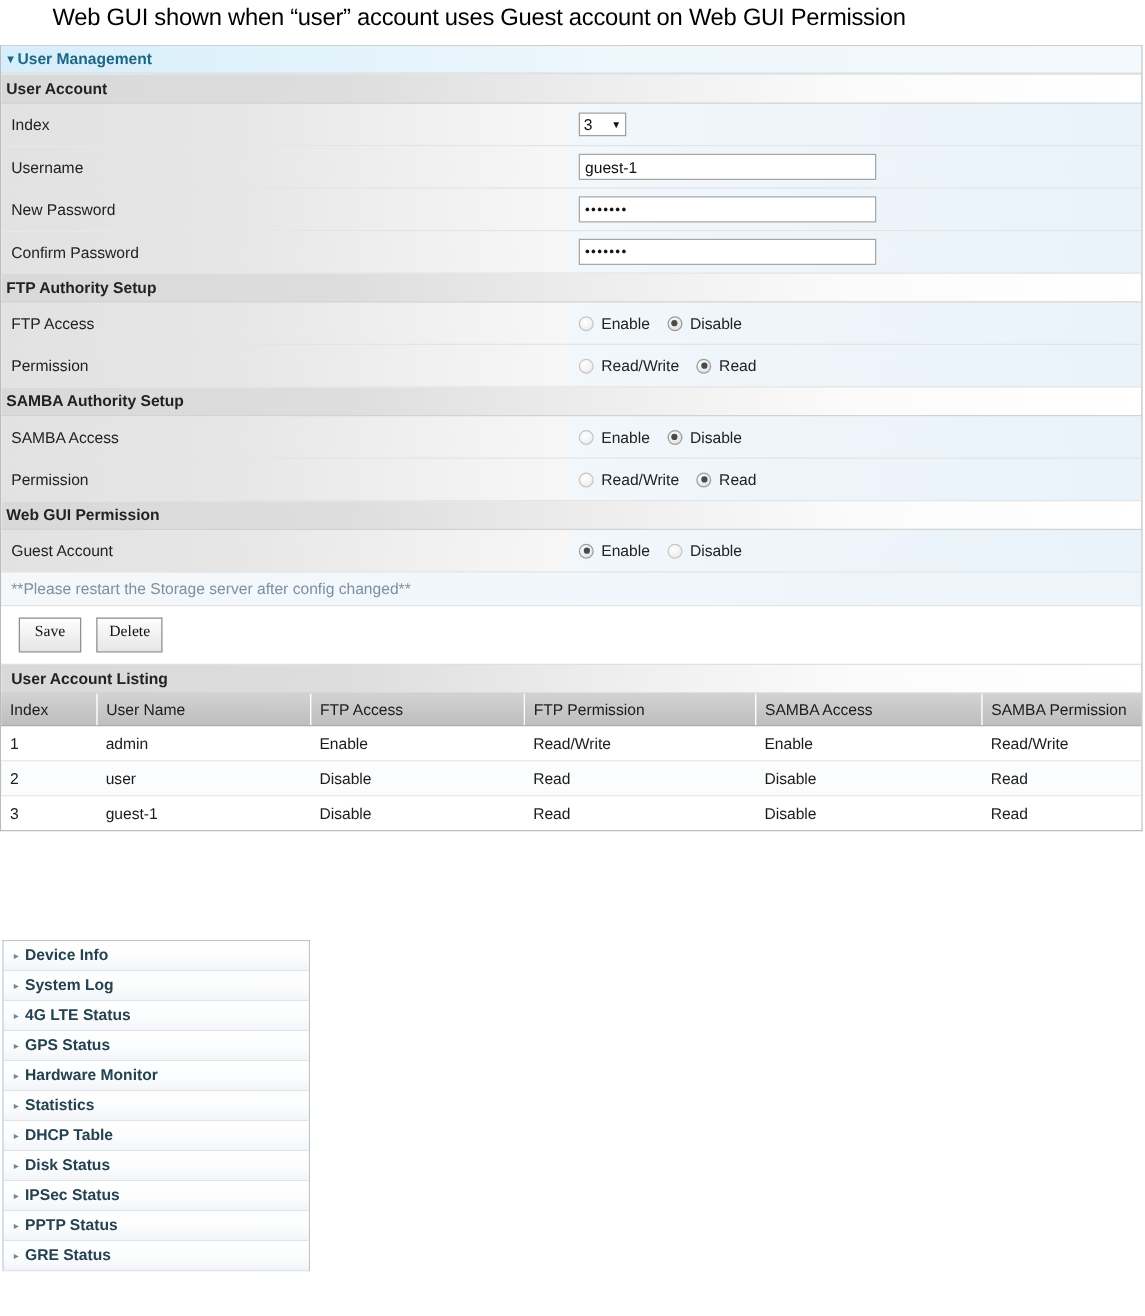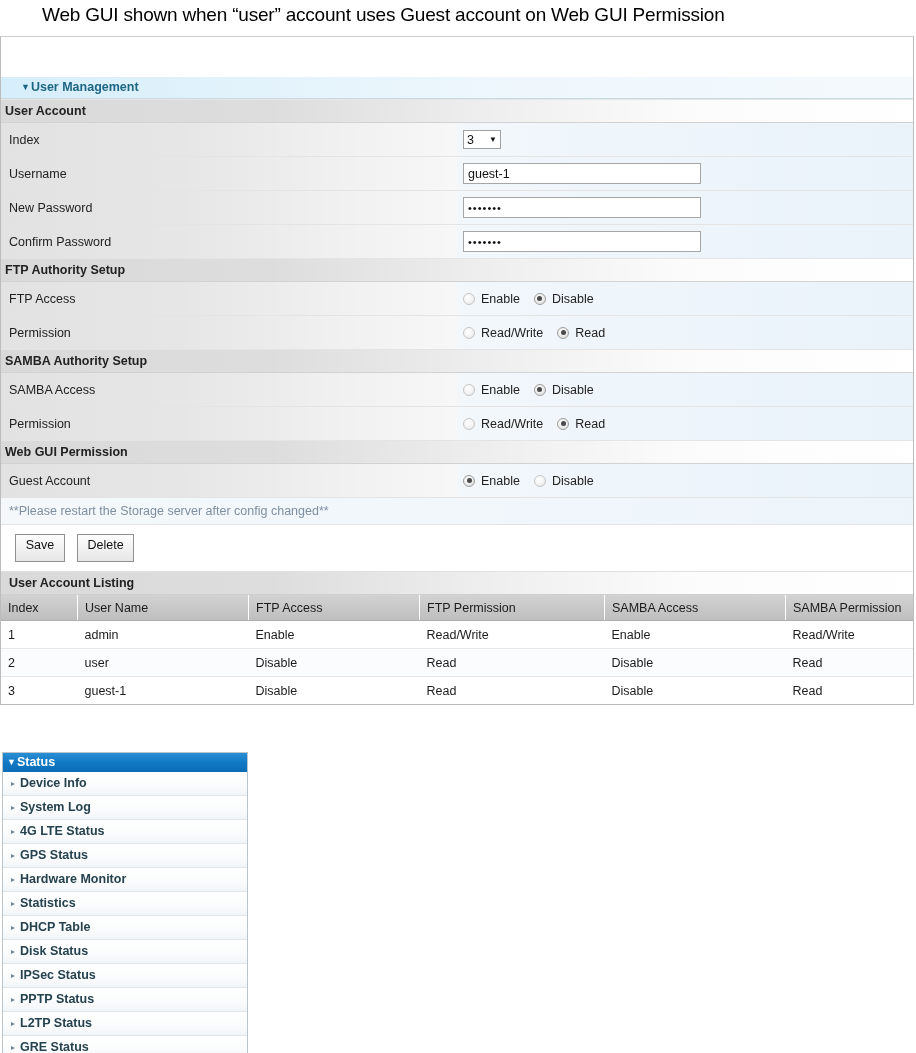--- a/index.html
+++ b/index.html
@@ -40,23 +40,22 @@
   }
 
   .panel-title {
     height: 21px;
     line-height: 21px;
     background: linear-gradient(to right, #d6eefb 0%, #e3f3fb 28%, #eef7fc 55%, #f4f9fd 100%);
     border-bottom: 1px solid #c9d9e2;
     font-size: 12.5px;
     font-weight: bold;
     color: #1d6684;
-    padding-left: 20px;
+    padding-left: 3px;
     white-space: nowrap;
-    margin-top: 40px;
   }
   .panel-title .tri {
     font-size: 9px;
     color: #1d6684;
     margin-right: 1px;
     position: relative;
     top: -1px;
   }
 
   
@@ -183,20 +182,21 @@
     height: 28px;
     line-height: 20px;
     text-align: center;
     border: 1px solid #909090;
     background: linear-gradient(to bottom, #fdfdfd 0%, #f2f2f2 50%, #e6e6e6 100%);
     font-size: 12.5px;
     color: #111;
     padding: 0 9px;
     box-sizing: border-box;
     margin-right: 8px;
+    font-family: Liberation Serif, serif;
   }
 
   
   .list-head td {
     height: 22px;
     font-size: 12.5px;
     font-weight: bold;
     color: #222;
     padding-left: 8px !important;
     background: linear-gradient(to right, #d9d9d9 0%, #dddddd 30%, #ededed 52%, #fbfbfb 75%, #ffffff 100%);
@@ -472,28 +472,24 @@
         <td>Disable</td>
         <td>Read</td>
         <td>Disable</td>
         <td>Read</td>
       </tr>
     </tbody>
   </table>
 </div>
 
 <div class="sidebar">
-  <div class="sb-title">
-    <span class="tri">▼</span><span>Status</span>
-  </div>
   <div class="sb-item"><span>Device Info</span></div>
   <div class="sb-item"><span>System Log</span></div>
   <div class="sb-item"><span>4G LTE Status</span></div>
   <div class="sb-item"><span>GPS Status</span></div>
   <div class="sb-item"><span>Hardware Monitor</span></div>
   <div class="sb-item"><span>Statistics</span></div>
   <div class="sb-item"><span>DHCP Table</span></div>
   <div class="sb-item"><span>Disk Status</span></div>
   <div class="sb-item"><span>IPSec Status</span></div>
   <div class="sb-item"><span>PPTP Status</span></div>
-  <div class="sb-item"><span>L2TP Status</span></div>
   <div class="sb-item"><span>GRE Status</span></div>
 </div>
 
 </body></html>

